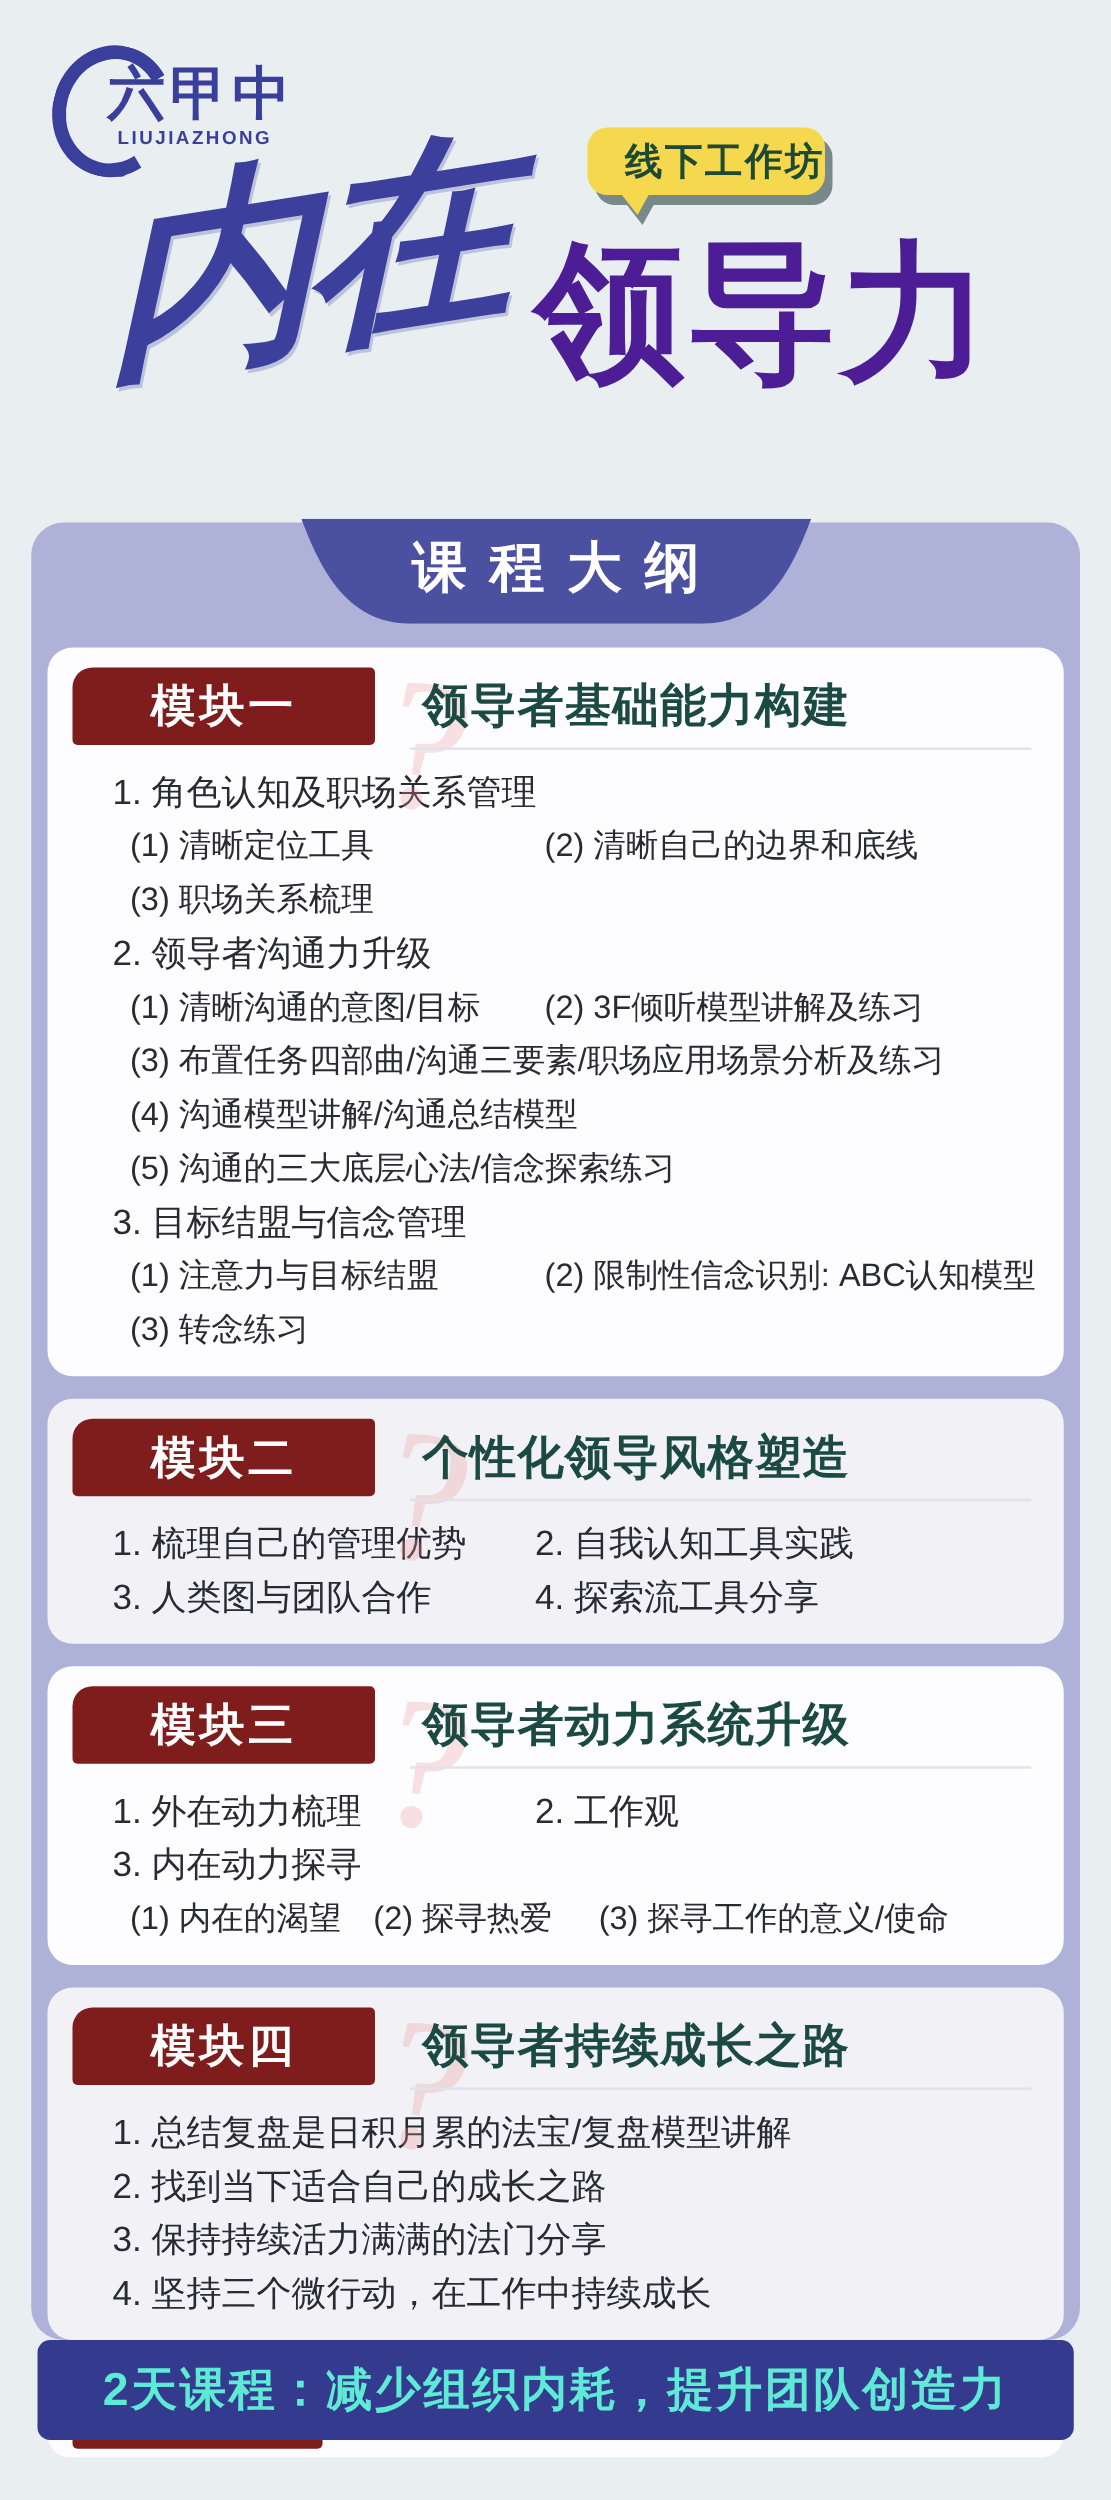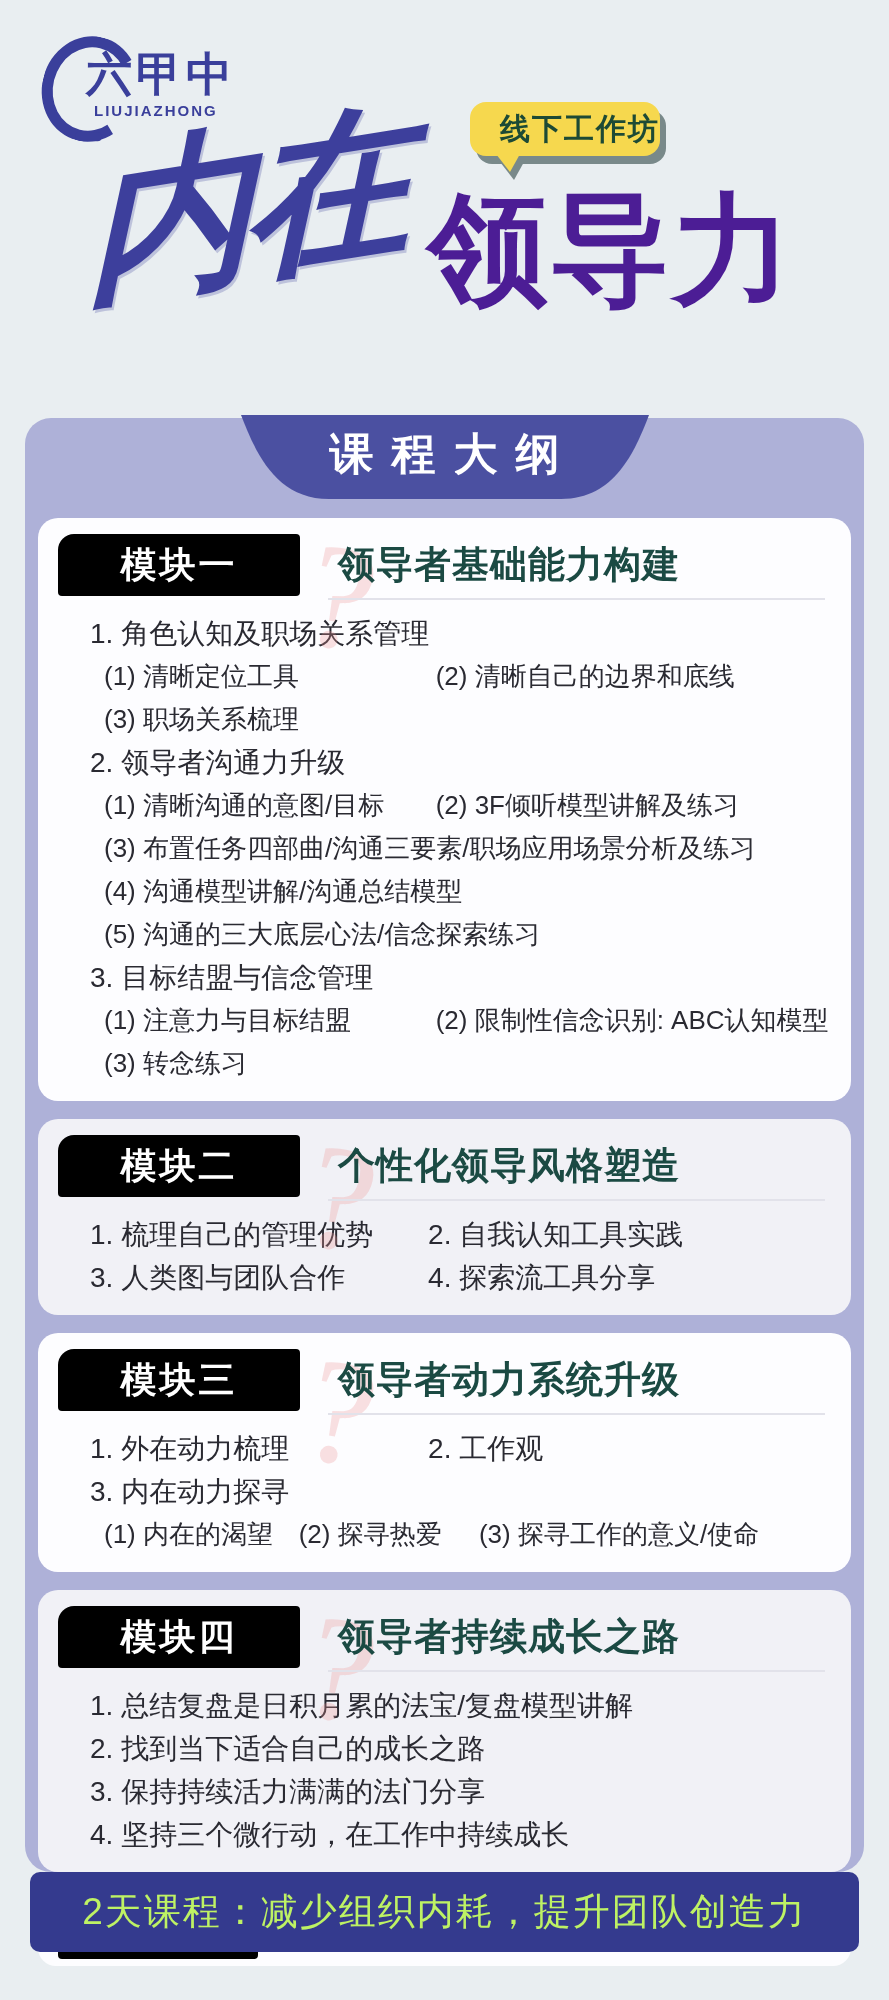--- a/index.html
+++ b/index.html
@@ -39,21 +39,21 @@
   .banner-label{position:absolute;top:0;left:0;right:0;height:78px;display:flex;align-items:center;
     justify-content:center;color:#ffffff;font-size:44px;font-weight:bold;letter-spacing:18px;
     text-indent:18px;}
 
   .cards{position:absolute;top:100px;left:13px;right:13px;}
   .card{position:relative;background:#fdfdff;border-radius:20px;margin-bottom:18px;
     padding:16px 22px 14px 22px;overflow:hidden;}
   .card.tinted{background:#f1f1f6;}
   .card-head{position:relative;display:flex;align-items:center;min-height:62px;}
   .tag{display:flex;align-items:center;justify-content:center;width:242px;height:62px;
-    background:#000000;color:#ffffff;font-size:36px;font-weight:bold;letter-spacing:3px;
+    background:#7f1d1d;color:#ffffff;font-size:36px;font-weight:bold;letter-spacing:3px;
     border-radius:16px 4px 4px 4px;flex:0 0 auto;margin-left:-2px;}
   .card-title{margin-left:38px;font-size:37px;font-weight:bold;color:#1b4a43;letter-spacing:1px;}
   .head-rule{position:absolute;left:268px;right:4px;bottom:-4px;height:2px;background:#e2e2ea;}
 
   .rows{padding:16px 4px 2px 30px;color:#2a2a32;}
   .row{display:flex;}
   .row .cell{line-height:43px;white-space:nowrap;}
   .row.lvl1 .cell{font-size:28px;}
   .row.lvl2 .cell{font-size:26px;}
   .row.lvl2{padding-left:14px;}
@@ -65,21 +65,21 @@
     color:rgba(236,146,146,.28);font-family:"Liberation Serif",serif;transform:rotate(12deg);
     pointer-events:none;}
 
   .summary-card{display:flex;align-items:center;padding:7px 22px;border-radius:18px;}
   .summary-card .tag{width:200px;height:62px;}
   .summary-card .card-title{font-size:38px;}
 
   
   .footer-bar{position:absolute;left:30px;right:30px;top:1872px;height:80px;background:#343a8e;
     border-radius:10px;display:flex;align-items:center;justify-content:center;}
-  .footer-text{color:#bef264;font-size:37px;font-weight:normal;letter-spacing:2px;}
+  .footer-text{color:#5eead4;font-size:37px;font-weight:bold;letter-spacing:2px;}
 </style>
 </head>
 <body>
 
 <div class="page">
 
   <header class="hero">
     <div class="logo">
       <span class="logo-arc"></span>
       <div class="logo-cn">六甲中</div>

